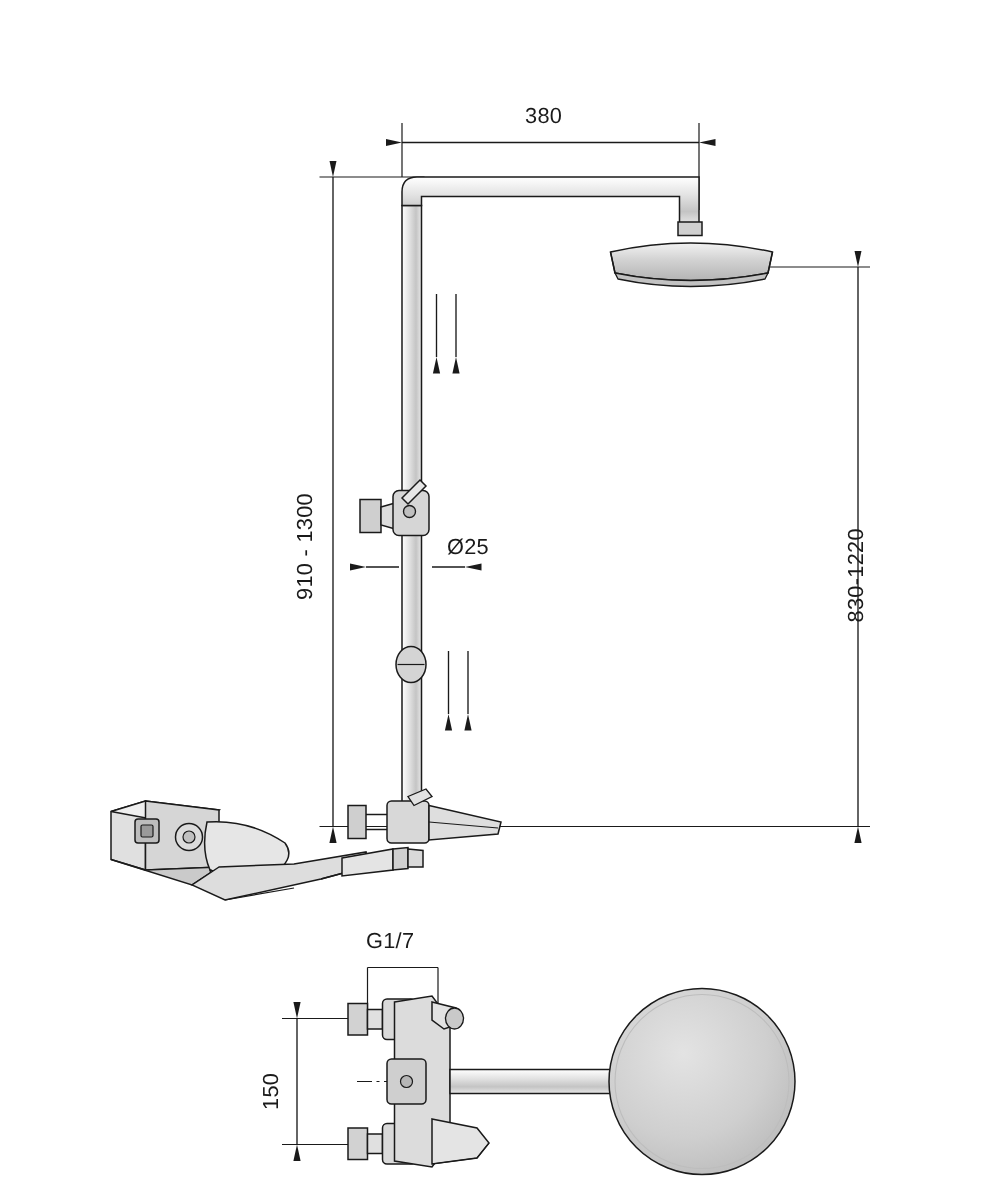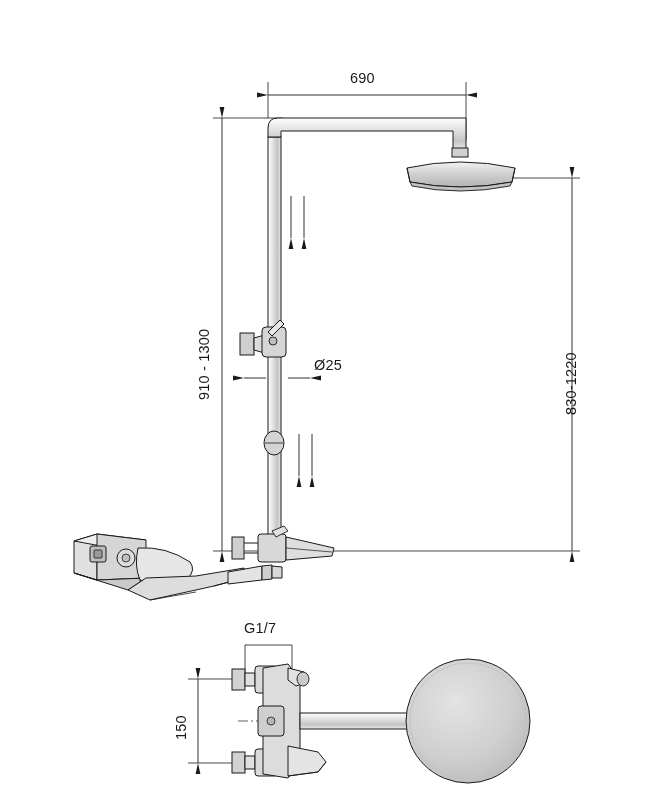--- a/index.html
+++ b/index.html
@@ -231,23 +231,23 @@
     </g>
 
     <g>
       <circle cx="468" cy="721" r="62" fill="url(#discGrad)" stroke="#1a1a1a" stroke-width="1"></circle>
       <circle cx="468" cy="721" r="58" fill="none" stroke="#bdbdbd" stroke-width="0.7"></circle>
     </g>
 
   </g>
 </svg>
 
-<div class="dim-label" style="left:350px; top:70px;">690</div>
+<div class="dim-label" style="left:350px; top:70px;">380</div>
 
 <div class="dim-label vert" style="left:196px; top:400px;">910 - 1300</div>
 
 <div class="dim-label vert" style="left:563px; top:415px;">830-1220</div>
 
-<div class="dim-label" style="left:314px; top:357px;">Ø25</div>
+<div class="dim-label" style="left:298px; top:357px;">Ø25</div>
 
 <div class="dim-label" style="left:244px; top:620px;">G1/7</div>
 
 <div class="dim-label vert" style="left:173px; top:740px;">150</div>
 
 </body></html>

